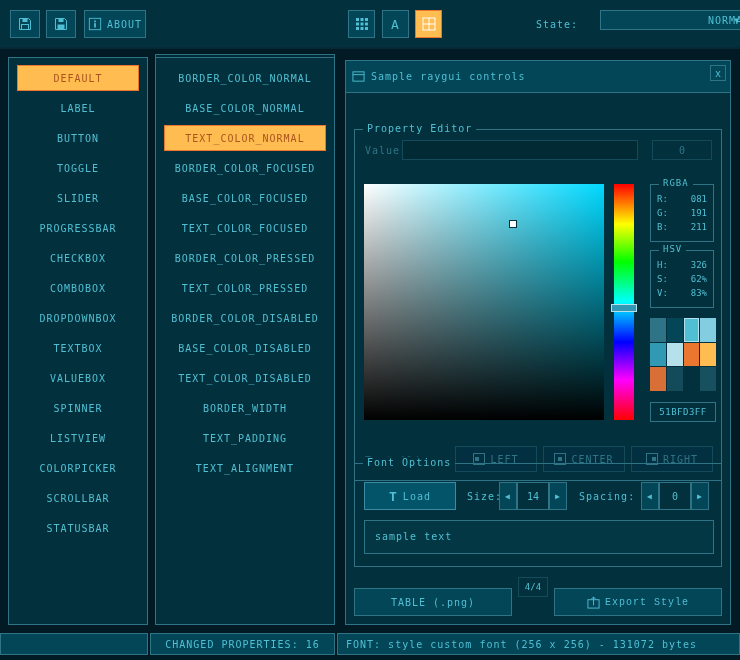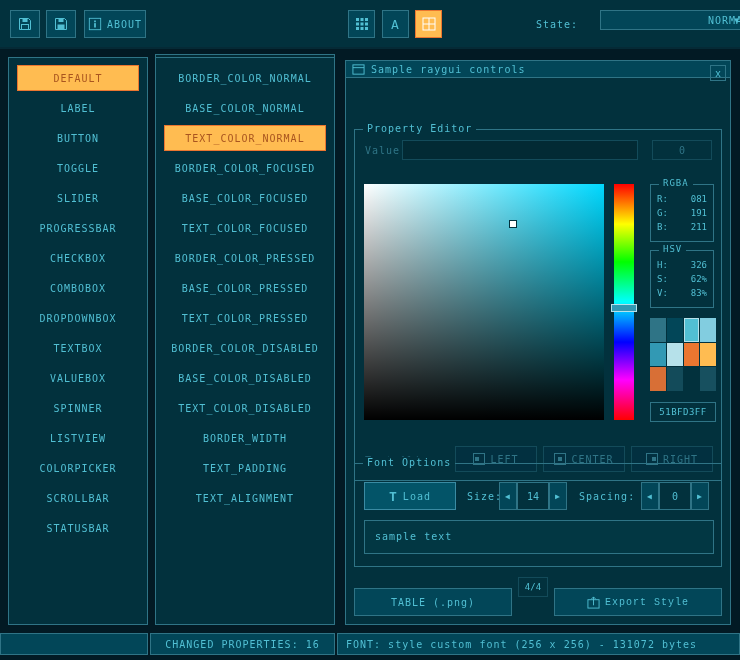--- a/index.html
+++ b/index.html
@@ -39,21 +39,21 @@
   .listpanel{position:absolute;top:57px;background:var(--panel);border:1px solid var(--border);padding-top:7px;}
   .listpanel.left{left:8px;width:140px;height:568px;}
   .listpanel.mid{left:155px;width:180px;height:568px;}
   .item{height:26px;line-height:26px;margin:0 8px 4px 8px;text-align:center;font-size:10px;
         letter-spacing:1px;color:var(--text);cursor:pointer;border:1px solid transparent;}
   .item.sel{background:var(--orange-base);border-color:var(--orange-border);color:var(--orange-text);}
 
   
   .window{position:absolute;left:345px;top:60px;width:386px;height:565px;background:var(--panel);
           border:1px solid var(--border);}
-  .titlebar{position:absolute;left:0;top:0;right:0;height:17px;background:var(--base);
+  .titlebar{position:absolute;left:0;top:0;right:0;height:32px;background:var(--base);
           border-bottom:1px solid var(--border);display:flex;align-items:center;padding-left:6px;gap:6px;
           color:var(--text);font-size:10px;letter-spacing:1px;}
   .closebtn{position:absolute;right:4px;top:4px;width:16px;height:16px;border:1px solid var(--border);
           color:var(--text);font-size:10px;display:flex;align-items:center;justify-content:center;cursor:pointer;}
 
   .groupbox{position:absolute;border:1px solid var(--border);}
   .groupbox>.gb-label{position:absolute;top:-7px;left:8px;background:var(--panel);padding:0 4px;
           font-size:10px;color:var(--text);letter-spacing:1px;}
 
   .pe{left:8px;top:36px;width:368px;height:352px;margin-top:32px;}
@@ -202,21 +202,20 @@
   </div>
 
   <div class="listpanel mid">
     <div class="item">BORDER_COLOR_NORMAL</div>
     <div class="item">BASE_COLOR_NORMAL</div>
     <div class="item sel">TEXT_COLOR_NORMAL</div>
     <div class="item">BORDER_COLOR_FOCUSED</div>
     <div class="item">BASE_COLOR_FOCUSED</div>
     <div class="item">TEXT_COLOR_FOCUSED</div>
     <div class="item">BORDER_COLOR_PRESSED</div>
-    <div class="item">BASE_COLOR_PRESSED</div>
     <div class="item">TEXT_COLOR_PRESSED</div>
     <div class="item">BORDER_COLOR_DISABLED</div>
     <div class="item">BASE_COLOR_DISABLED</div>
     <div class="item">TEXT_COLOR_DISABLED</div>
     <div class="item">BORDER_WIDTH</div>
     <div class="item">TEXT_PADDING</div>
     <div class="item">TEXT_ALIGNMENT</div>
   </div>
 
   <div class="window">

